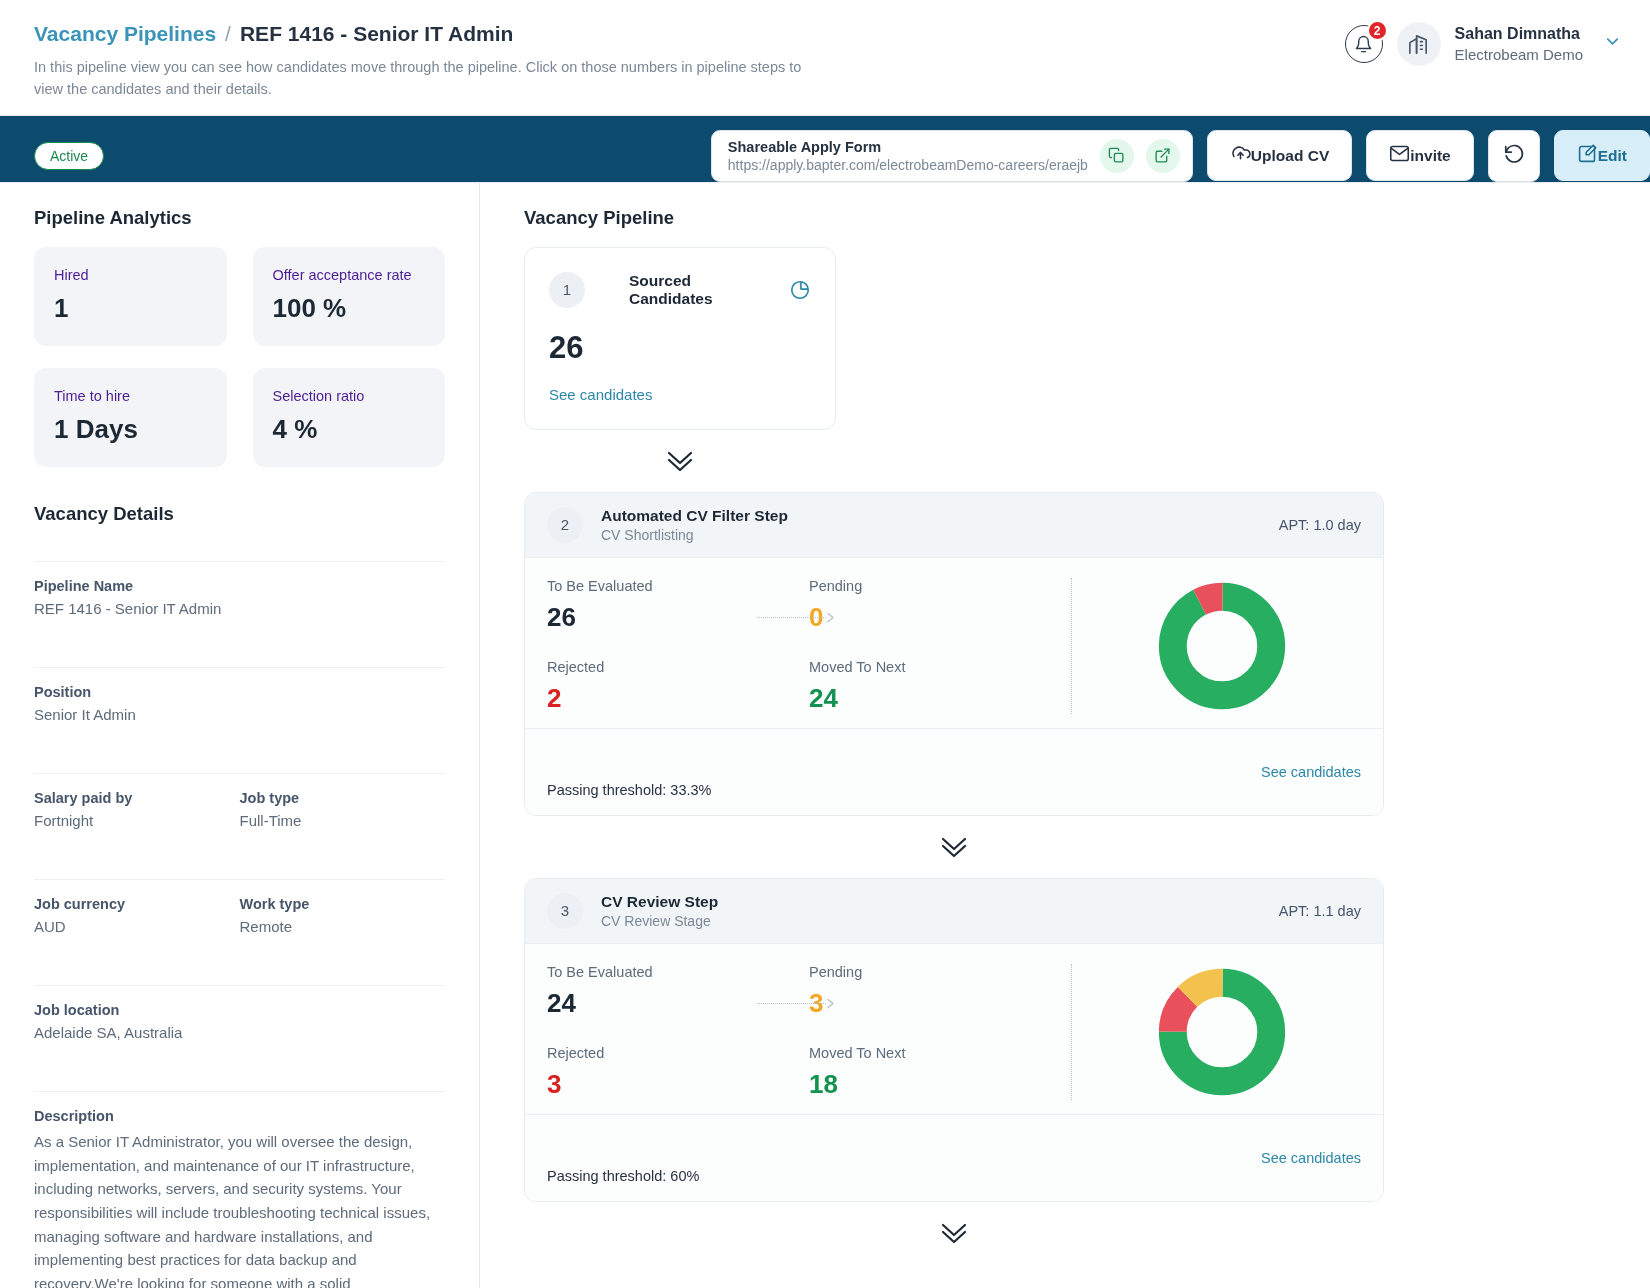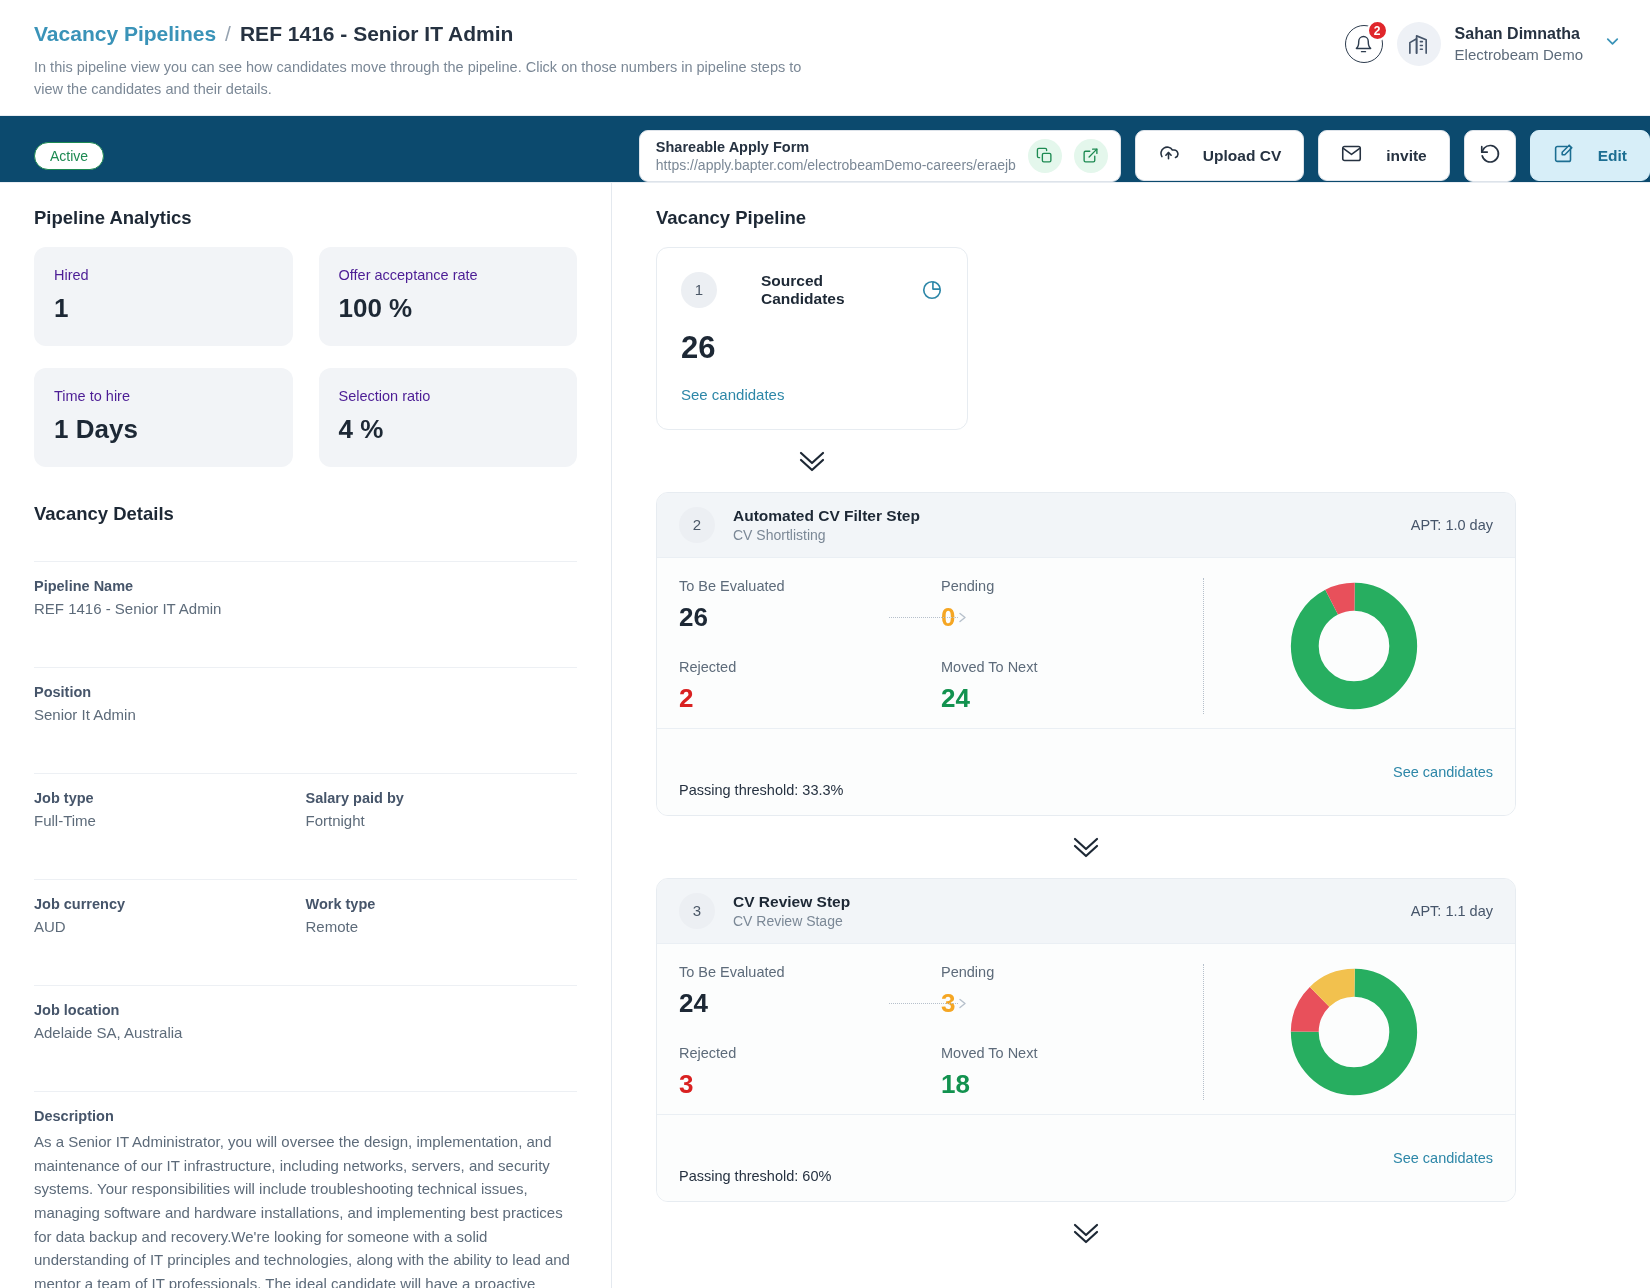--- a/index.html
+++ b/index.html
@@ -72,34 +72,34 @@
   }
   .share-title { font-size: 14.5px; font-weight: 700; color: #263241; }
   .share-url { font-size: 14px; color: #7b8896; margin-top: 2px; }
   .round-ico-btn {
     width: 34px; height: 34px; border-radius: 50%;
     background: #e4f7ec; color: #1d8a52;
     display: flex; align-items: center; justify-content: center;
     cursor: pointer;
   }
   .tb-btn {
-    display: flex; align-items: center; gap: 24px;
+    display: flex; align-items: center; gap: 0;
     border: 1px solid #dde3ea; border-radius: 9px;
     background: #fff; padding: 12px 22px;
     font-size: 15.5px; font-weight: 700; color: #263241;
     cursor: pointer;
   }
   .tb-btn.icon-only { padding: 12px 14px; }
   .tb-btn.edit { background: #d7eef8; border-color: #d7eef8; color: #1c6e92; }
   .tb-btn.edit svg { stroke: #1c6e92; }
 
   
   .body { display: flex; flex: 1; min-height: 0; }
   .left-col {
-    width: 612px; flex: none;
+    width: 480px; flex: none;
     border-right: 1px solid #e4e9ef;
     padding: 24px 34px 0 34px;
     overflow: hidden;
   }
   .right-col { flex: 1; padding: 24px 0 0 44px; overflow: hidden; }
 
   .sec-title { font-size: 18.5px; font-weight: 700; color: #1d2835; margin-bottom: 18px; }
 
   .kpi-grid { display: grid; grid-template-columns: 1fr 1fr; gap: 22px 26px; }
   .kpi-card { background: #f2f4f7; border-radius: 12px; padding: 20px 20px 22px 20px; }
@@ -309,26 +309,26 @@
         <div class="d-label">Pipeline Name</div>
         <div class="d-value">REF 1416 - Senior IT Admin</div>
       </div>
       <div class="detail-row">
         <div class="d-label">Position</div>
         <div class="d-value">Senior It Admin</div>
       </div>
       <div class="detail-row">
         <div class="detail-cols">
           <div>
+            <div class="d-label">Salary paid by</div>
+            <div class="d-value">Fortnight</div>
+          </div>
+          <div>
             <div class="d-label">Job type</div>
             <div class="d-value">Full-Time</div>
-          </div>
-          <div>
-            <div class="d-label">Salary paid by</div>
-            <div class="d-value">Fortnight</div>
           </div>
         </div>
       </div>
       <div class="detail-row">
         <div class="detail-cols">
           <div>
             <div class="d-label">Job currency</div>
             <div class="d-value">AUD</div>
           </div>
           <div>

